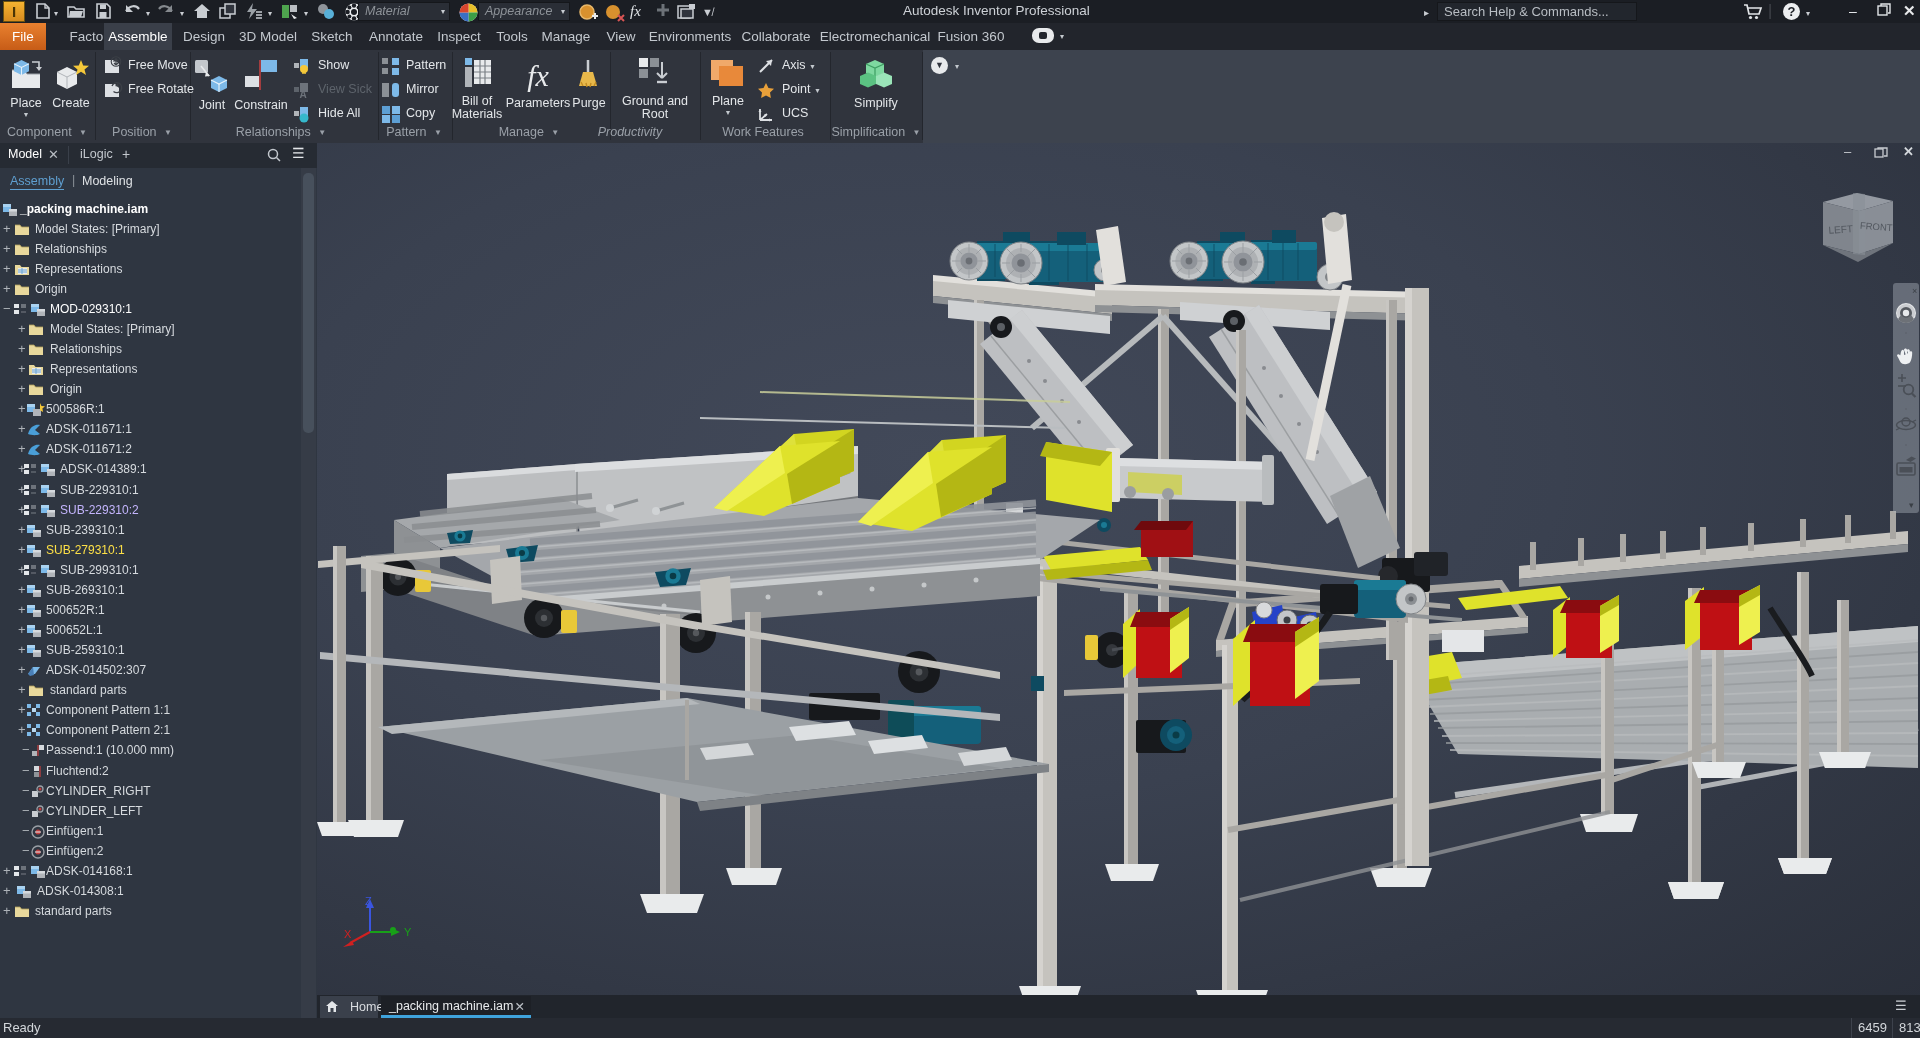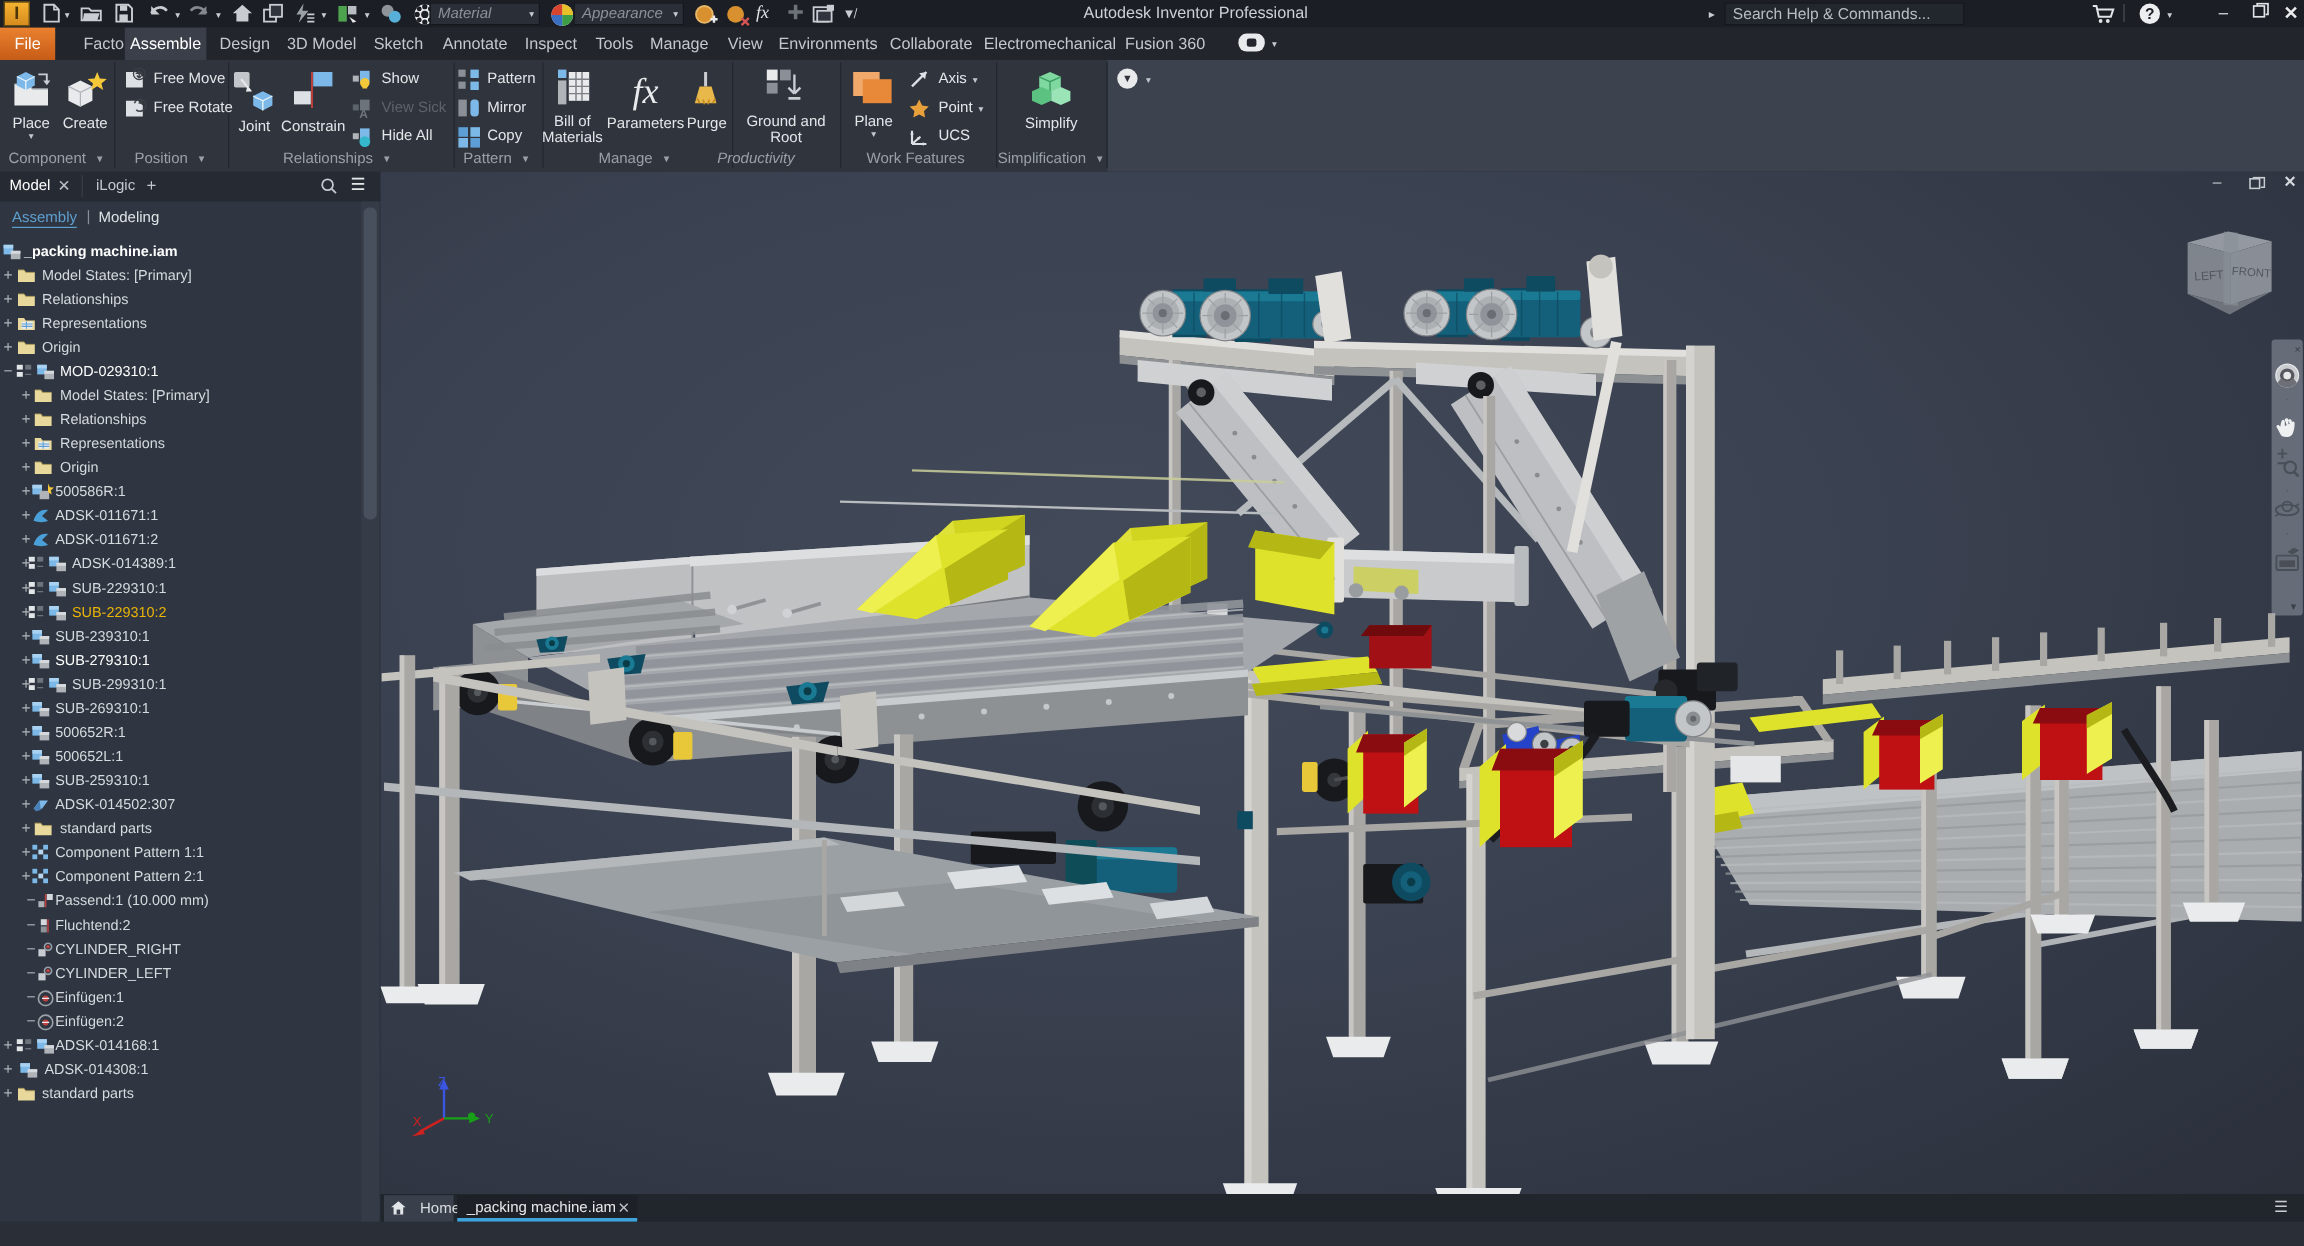--- a/index.html
+++ b/index.html
@@ -561,21 +561,21 @@
             </svg>
           </span>
           <span style="position:absolute;left:40px;top:2px">
             <svg width="18" height="15" viewBox="0 0 18 15">
               <rect x="1" y="2" width="8" height="8" fill="#7db9e8"></rect>
               <rect x="1" y="2" width="8" height="3" fill="#a9d2f0"></rect>
               <rect x="7" y="7" width="8" height="7" fill="#b0b4b9"></rect>
               <rect x="7" y="7" width="8" height="2.5" fill="#d5d9dd"></rect>
             </svg>
           </span>
-          <span class="txt" style="left:60px;font-weight:normal;color:#eab308">SUB-229310:2</span>
+          <span class="txt" style="left:60px;font-weight:normal;color:#c4b5fd">SUB-229310:2</span>
         </div>
         <div class="trow" style="left:0;top:323.6px;width:317px">
           <span class="exp" style="left:18px">+</span>
           <span style="position:absolute;left:26px;top:2px">
             <svg width="18" height="15" viewBox="0 0 18 15">
               <rect x="1" y="2" width="8" height="8" fill="#7db9e8"></rect>
               <rect x="1" y="2" width="8" height="3" fill="#a9d2f0"></rect>
               <rect x="7" y="7" width="8" height="7" fill="#b0b4b9"></rect>
               <rect x="7" y="7" width="8" height="2.5" fill="#d5d9dd"></rect>
             </svg>
@@ -585,21 +585,21 @@
         <div class="trow" style="left:0;top:343.7px;width:317px">
           <span class="exp" style="left:18px">+</span>
           <span style="position:absolute;left:26px;top:2px">
             <svg width="18" height="15" viewBox="0 0 18 15">
               <rect x="1" y="2" width="8" height="8" fill="#7db9e8"></rect>
               <rect x="1" y="2" width="8" height="3" fill="#a9d2f0"></rect>
               <rect x="7" y="7" width="8" height="7" fill="#b0b4b9"></rect>
               <rect x="7" y="7" width="8" height="2.5" fill="#d5d9dd"></rect>
             </svg>
           </span>
-          <span class="txt" style="left:46px;font-weight:normal;color:#ffffff">SUB-279310:1</span>
+          <span class="txt" style="left:46px;font-weight:normal;color:#fde047">SUB-279310:1</span>
         </div>
         <div class="trow" style="left:0;top:363.8px;width:317px">
           <span class="exp" style="left:18px">+</span>
           <span style="position:absolute;left:23px;top:3px">
             <svg width="15" height="13" viewBox="0 0 15 13">
               <rect x="1" y="1" width="5" height="4" fill="#e3e6e9"></rect>
               <rect x="8" y="1" width="5" height="4" fill="#6d737b"></rect>
               <rect x="1" y="7" width="5" height="4" fill="#e3e6e9"></rect>
               <path d="M8 9h5" stroke="#6d737b" stroke-width="1.2"></path>
             </svg>
@@ -1292,12 +1292,19 @@
           <rect x="5.5" y="8" width="3" height="4" fill="#3a404b"></rect>
         </svg>
         <span style="position:absolute;left:30px;top:4px">Home</span>
       </div>
 <div id="tab-doc">
         <span style="position:absolute;left:8px;top:3px">_packing machine.iam</span>
         <span style="position:absolute;right:6px;top:3px;color:#b9bec4">✕</span>
       </div>
 <span class="abs" style="left:1578px;top:3px;color:#c9cdd2;font-size:13px">☰</span>
 </div>
+<div id="statusbar">
+<span style="position:absolute;left:3px;top:2px">Ready</span>
+<span style="position:absolute;left:1851px;top:0;width:1px;height:20px;background:#3d424c"></span>
+<span style="position:absolute;left:1858px;top:2px">6459</span>
+<span style="position:absolute;left:1892px;top:0;width:1px;height:20px;background:#3d424c"></span>
+<span style="position:absolute;left:1899px;top:2px">813</span>
+</div>
 </div>
 </body></html>

